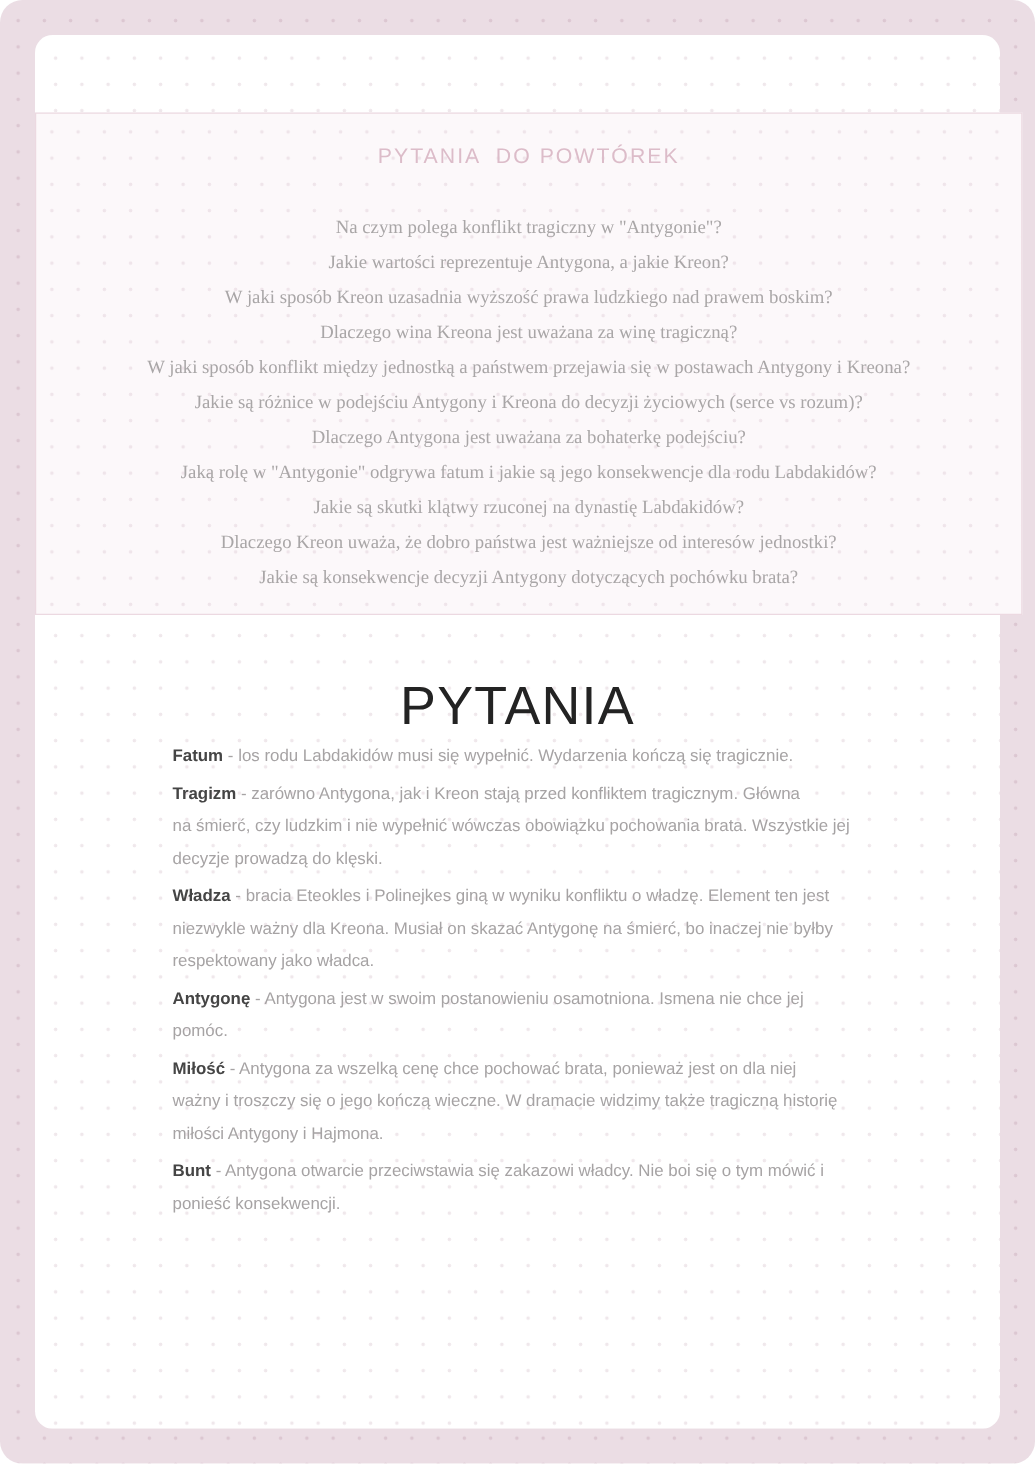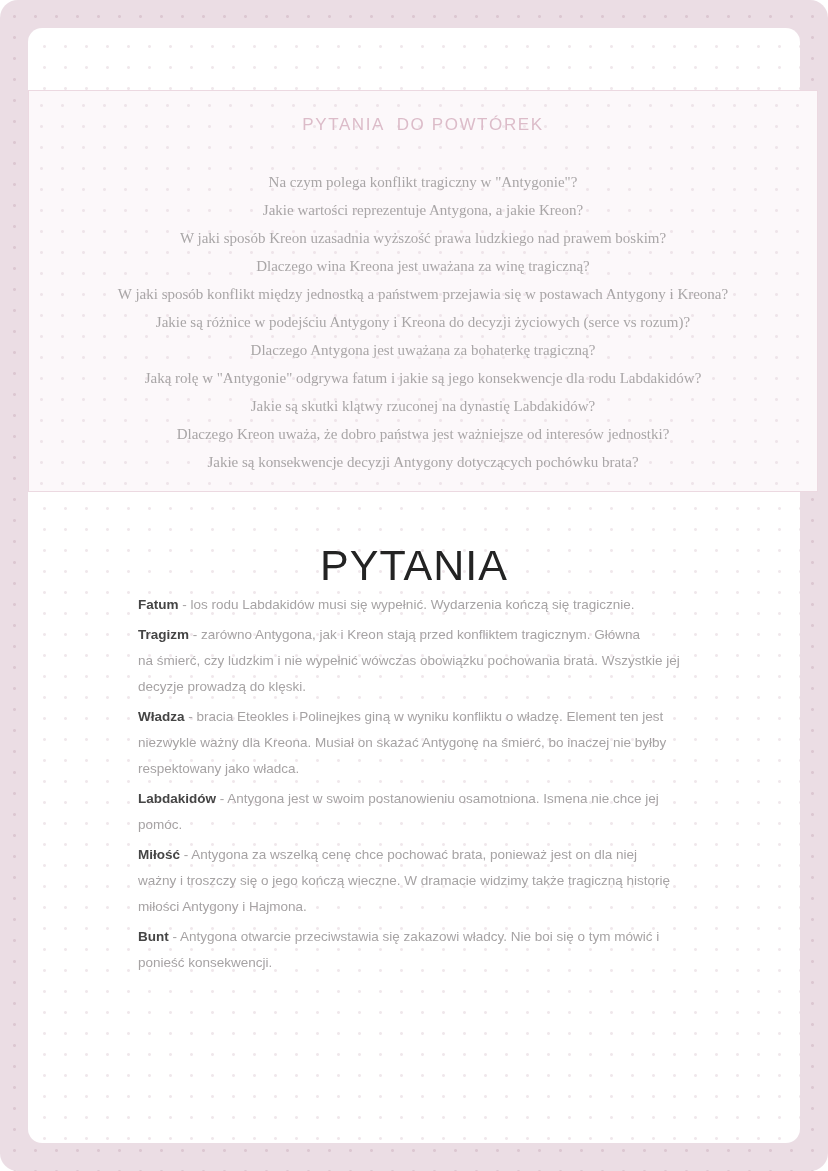--- a/index.html
+++ b/index.html
@@ -52,21 +52,21 @@
 
     <section class="qbox">
       <h2 class="qtitle">PYTANIA  DO POWTÓREK</h2>
       <div>
         <div class="qline">Na czym polega konflikt tragiczny w "Antygonie"?</div>
         <div class="qline">Jakie wartości reprezentuje Antygona, a jakie Kreon?</div>
         <div class="qline">W jaki sposób Kreon uzasadnia wyższość prawa ludzkiego nad prawem boskim?</div>
         <div class="qline">Dlaczego wina Kreona jest uważana za winę tragiczną?</div>
         <div class="qline">W jaki sposób konflikt między jednostką a państwem przejawia się w postawach Antygony i Kreona?</div>
         <div class="qline">Jakie są różnice w podejściu Antygony i Kreona do decyzji życiowych (serce vs rozum)?</div>
-        <div class="qline">Dlaczego Antygona jest uważana za bohaterkę tragiczną?</div>
+        <div class="qline">Dlaczego Antygona jest uważana za bohaterkę podejściu?</div>
         <div class="qline">Jaką rolę w "Antygonie" odgrywa fatum i jakie są jego konsekwencje dla rodu Labdakidów?</div>
         <div class="qline">Jakie są skutki klątwy rzuconej na dynastię Labdakidów?</div>
         <div class="qline">Dlaczego Kreon uważa, że dobro państwa jest ważniejsze od interesów jednostki?</div>
         <div class="qline">Jakie są konsekwencje decyzji Antygony dotyczących pochówku brata?</div>
       </div>
     </section>
 
     <h1 class="motifs-heading">PYTANIA</h1>
 
     <div class="motifs">
@@ -84,21 +84,21 @@
       </p>
 
       <p class="motif">
         <span class="term">Władza</span>
         <span class="mline">- bracia Eteokles i Polinejkes giną w wyniku konfliktu o władzę. Element ten jest</span>
         <span class="mline nl">niezwykle ważny dla Kreona. Musiał on skazać Antygonę na śmierć, bo inaczej nie byłby</span>
         <span class="mline nl">respektowany jako władca.</span>
       </p>
 
       <p class="motif">
-        <span class="term">Labdakidów</span>
+        <span class="term">Antygonę</span>
         <span class="mline">- Antygona jest w swoim postanowieniu osamotniona. Ismena nie chce jej</span>
         <span class="mline nl">pomóc.</span>
       </p>
 
       <p class="motif">
         <span class="term">Miłość</span>
         <span class="mline">- Antygona za wszelką cenę chce pochować brata, ponieważ jest on dla niej</span>
         <span class="mline nl">ważny i troszczy się o jego kończą wieczne. W dramacie widzimy także tragiczną historię</span>
         <span class="mline nl">miłości Antygony i Hajmona.</span>
       </p>

